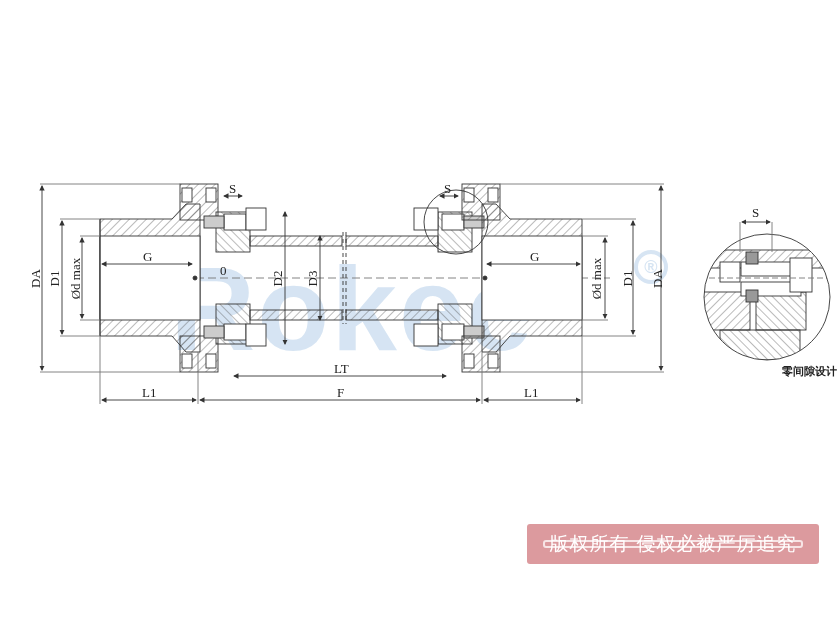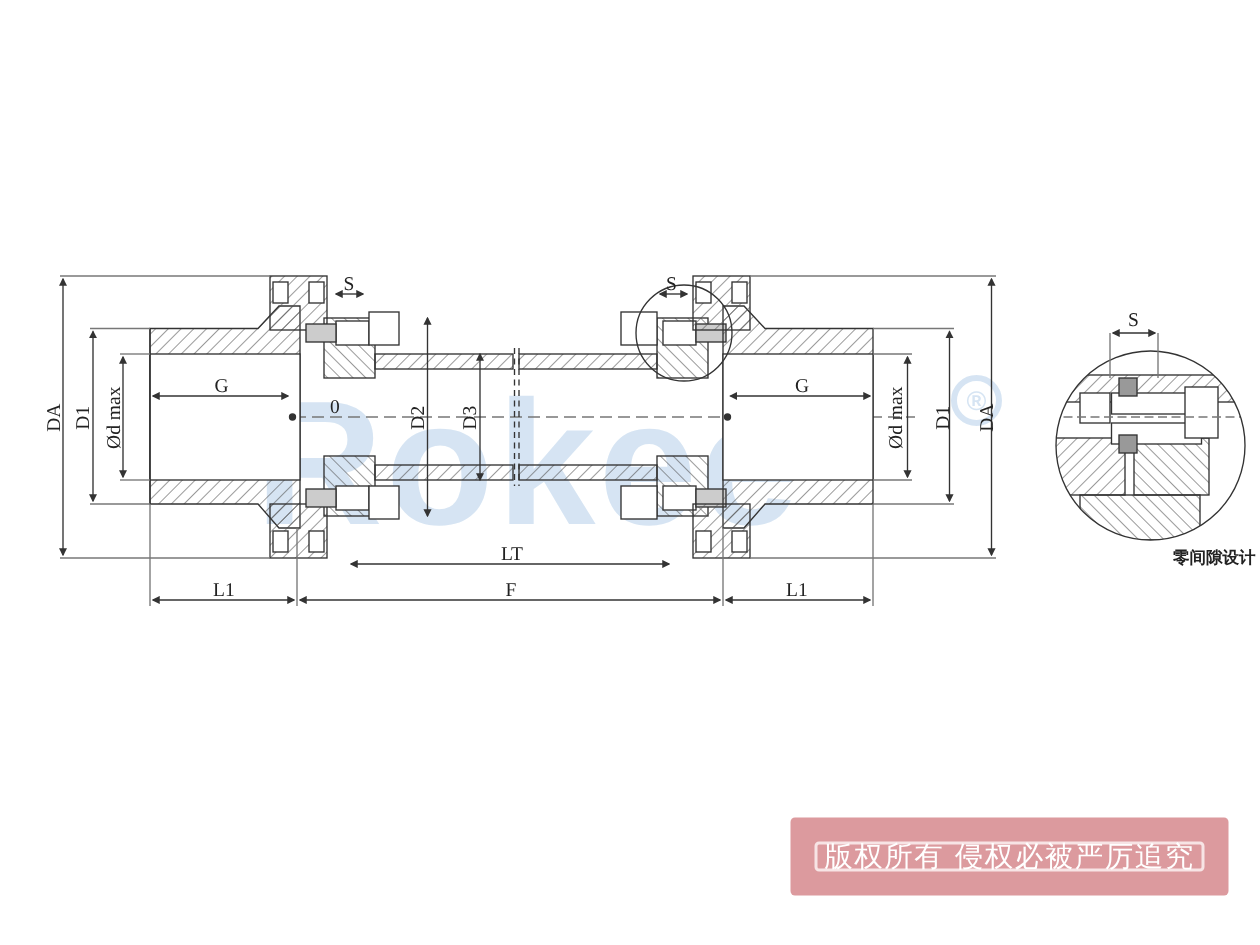--- a/index.html
+++ b/index.html
@@ -3,21 +3,21 @@
 <meta charset="utf-8">
 <style>
   html, body { margin:0; padding:0; background:#ffffff; }
   body { width:840px; height:630px; position:relative; overflow:hidden; font-family:"Liberation Serif", serif; }
   #stage { position:absolute; left:0; top:0; width:840px; height:630px; }
   .watermark { position:absolute; left:170px; top:250px; font-family:"Liberation Sans", sans-serif; font-weight:bold; font-size:118px; letter-spacing:2px; color:#c9dcef; opacity:0.75; line-height:1; user-select:none; }
   .watermark-reg { position:absolute; left:634px; top:250px; width:26px; height:26px; border-radius:50%; border:4px solid #c9dcef; opacity:0.75; font-family:"Liberation Sans", sans-serif; font-size:18px; font-weight:bold; color:#c9dcef; text-align:center; line-height:26px; }
   .dimlabel { position:absolute; font-family:"Liberation Serif", serif; font-size:13px; color:#222; line-height:1; }
   .vlabel { transform:rotate(-90deg); transform-origin:center; white-space:nowrap; }
   .caption { position:absolute; left:738px; top:364px; font-family:"DejaVu Sans", sans-serif; font-size:11px; color:#222; font-weight:bold;margin-left:44px; }
-  .stamp { position:absolute; left:527px; top:545px; width:292px; height:52px; background:#dc9a9e; border-radius:3px; box-sizing:border-box; padding:16px; }
+  .stamp { position:absolute; left:527px; top:524px; width:292px; height:40px; background:#dc9a9e; border-radius:3px; box-sizing:border-box; padding:16px; }
   .stamp-inner { width:100%; height:100%; border:2px solid #f7e4e5; border-radius:3px; box-sizing:border-box; display:flex; align-items:center; justify-content:center; color:#ffffff; font-family:"DejaVu Sans", sans-serif; font-size:19px; letter-spacing:1px; }
 </style>
 </head>
 <body>
 
 <div id="stage">
 
   <div class="watermark">Rokee</div>
   <div class="watermark-reg">®</div>
 

